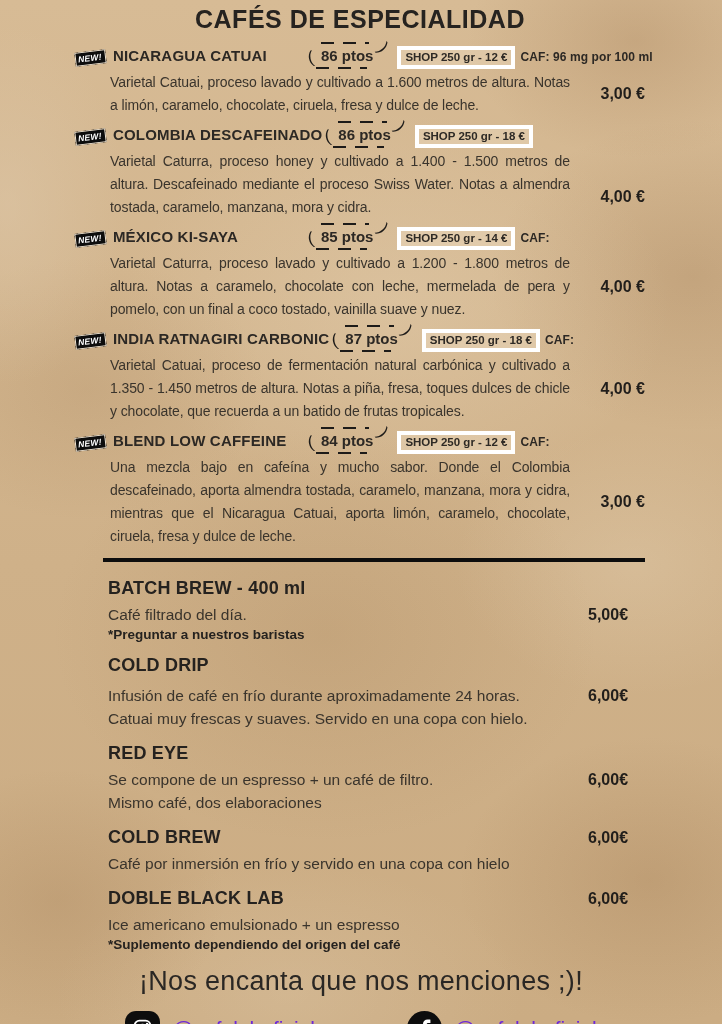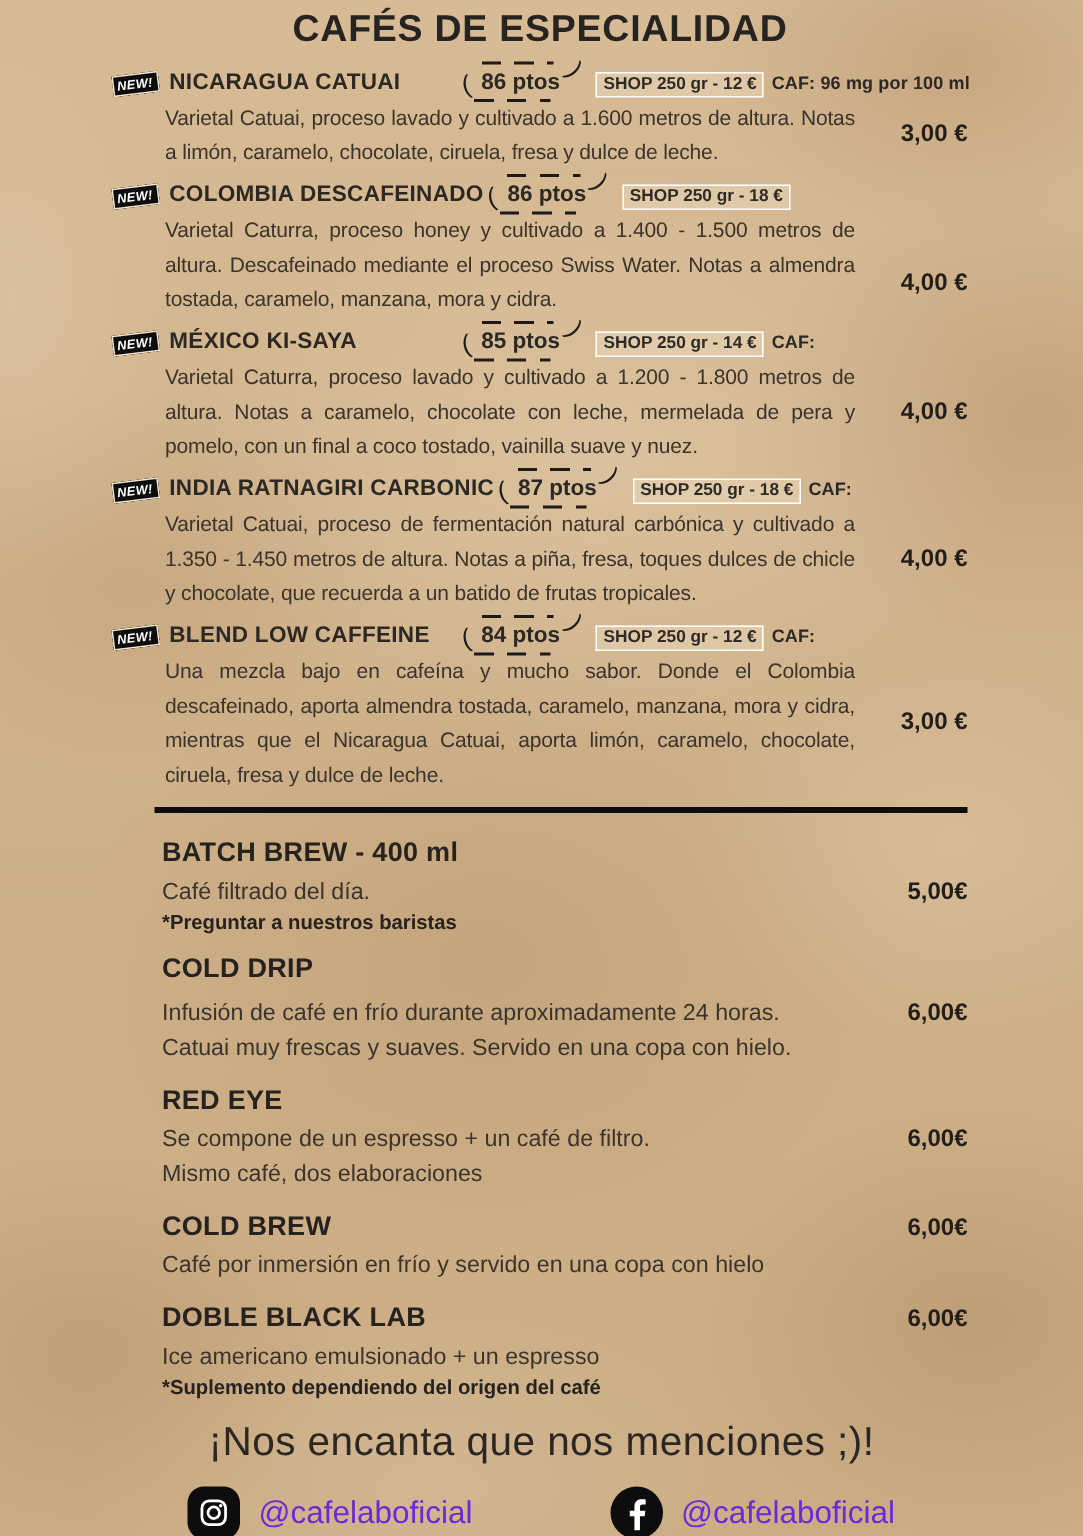--- a/index.html
+++ b/index.html
@@ -44,21 +44,21 @@
   .sp-name{flex:0 0 auto;min-width:200px;font-size:15px;font-weight:800;letter-spacing:.2px;padding-right:8px;}
   .ptos{position:relative;flex:0 0 auto;font-size:15px;font-weight:800;padding:0 10px 0 8px;margin-right:14px;}
   .ptos .tick{position:absolute;height:2.4px;background:repeating-linear-gradient(90deg,#1d1b19 0 13px,transparent 13px 22px);}
   .ptos .tick.top{top:-5px;left:8px;right:14px;}
   .ptos .tick.bot{bottom:-5px;left:3px;width:72%;}
   .ptos .paren{position:absolute;font-weight:500;font-size:17px;color:#1d1b19;}
   .ptos .paren.l{left:-5px;bottom:-4px;transform:rotate(-12deg);}
   .ptos .paren.r{right:-2px;top:-9px;transform:rotate(48deg);}
   .shop{
     flex:0 0 auto;font-size:11.5px;font-weight:700;color:#2e2a25;
-    border:1px solid #ffffff;background:rgba(243,230,206,.35);
+    border:4px solid #ffffff;background:rgba(243,230,206,.35);
     padding:1px 4px 2px;margin-right:5px;
   }
   .caf{flex:0 0 auto;font-size:12px;font-weight:700;letter-spacing:.1px;}
   .sp-body{display:flex;align-items:center;}
   .sp-desc{
     flex:0 0 460px;margin-left:35px;font-size:14px;line-height:23px;
     color:var(--desc-ink);text-align:justify;letter-spacing:-.1px;
   }
   .sp-price{margin-left:auto;font-size:16px;font-weight:800;white-space:nowrap;color:#211e1b;}
   .sp-price.line2{margin-top:24px;}
@@ -66,21 +66,21 @@
   .divider{height:4px;background:var(--black);margin:10px 0 16px 28px;}
 
   
   .brew-item{margin-left:33px;margin-bottom:13px;}
   .brew-head-row{display:flex;align-items:baseline;}
   .brew-item h3{font-size:18px;font-weight:800;letter-spacing:.2px;color:#25221f;margin-bottom:4px;}
   .brew-row{display:flex;align-items:baseline;}
   .brew-row.gap{margin-top:8px;}
   .brew-line{font-size:15.5px;line-height:23px;color:var(--desc-ink);}
   .brew-note{font-size:13.5px;font-weight:800;color:#25221f;margin-top:1px;}
-  .brew-price{margin-left:auto;flex:0 0 57px;text-align:right;font-size:16px;font-weight:800;color:#211e1b;white-space:nowrap;}
+  .brew-price{margin-left:auto;flex:0 0 57px;text-align:left;font-size:16px;font-weight:800;color:#211e1b;white-space:nowrap;}
 
   
   .footer{margin-top:14px;text-align:center;}
   .tagline{font-size:27px;font-weight:400;color:#2a2724;letter-spacing:.3px;}
   .social-row{display:flex;justify-content:center;gap:92px;margin-top:14px;}
   .social{display:flex;align-items:center;gap:12px;cursor:pointer;}
   .icon{width:35px;height:35px;background:var(--black);display:flex;align-items:center;justify-content:center;}
   .icon.ig{border-radius:11px;}
   .icon.fb{border-radius:50%;}
   .handle{font-size:21px;color:#6d28d9;}

